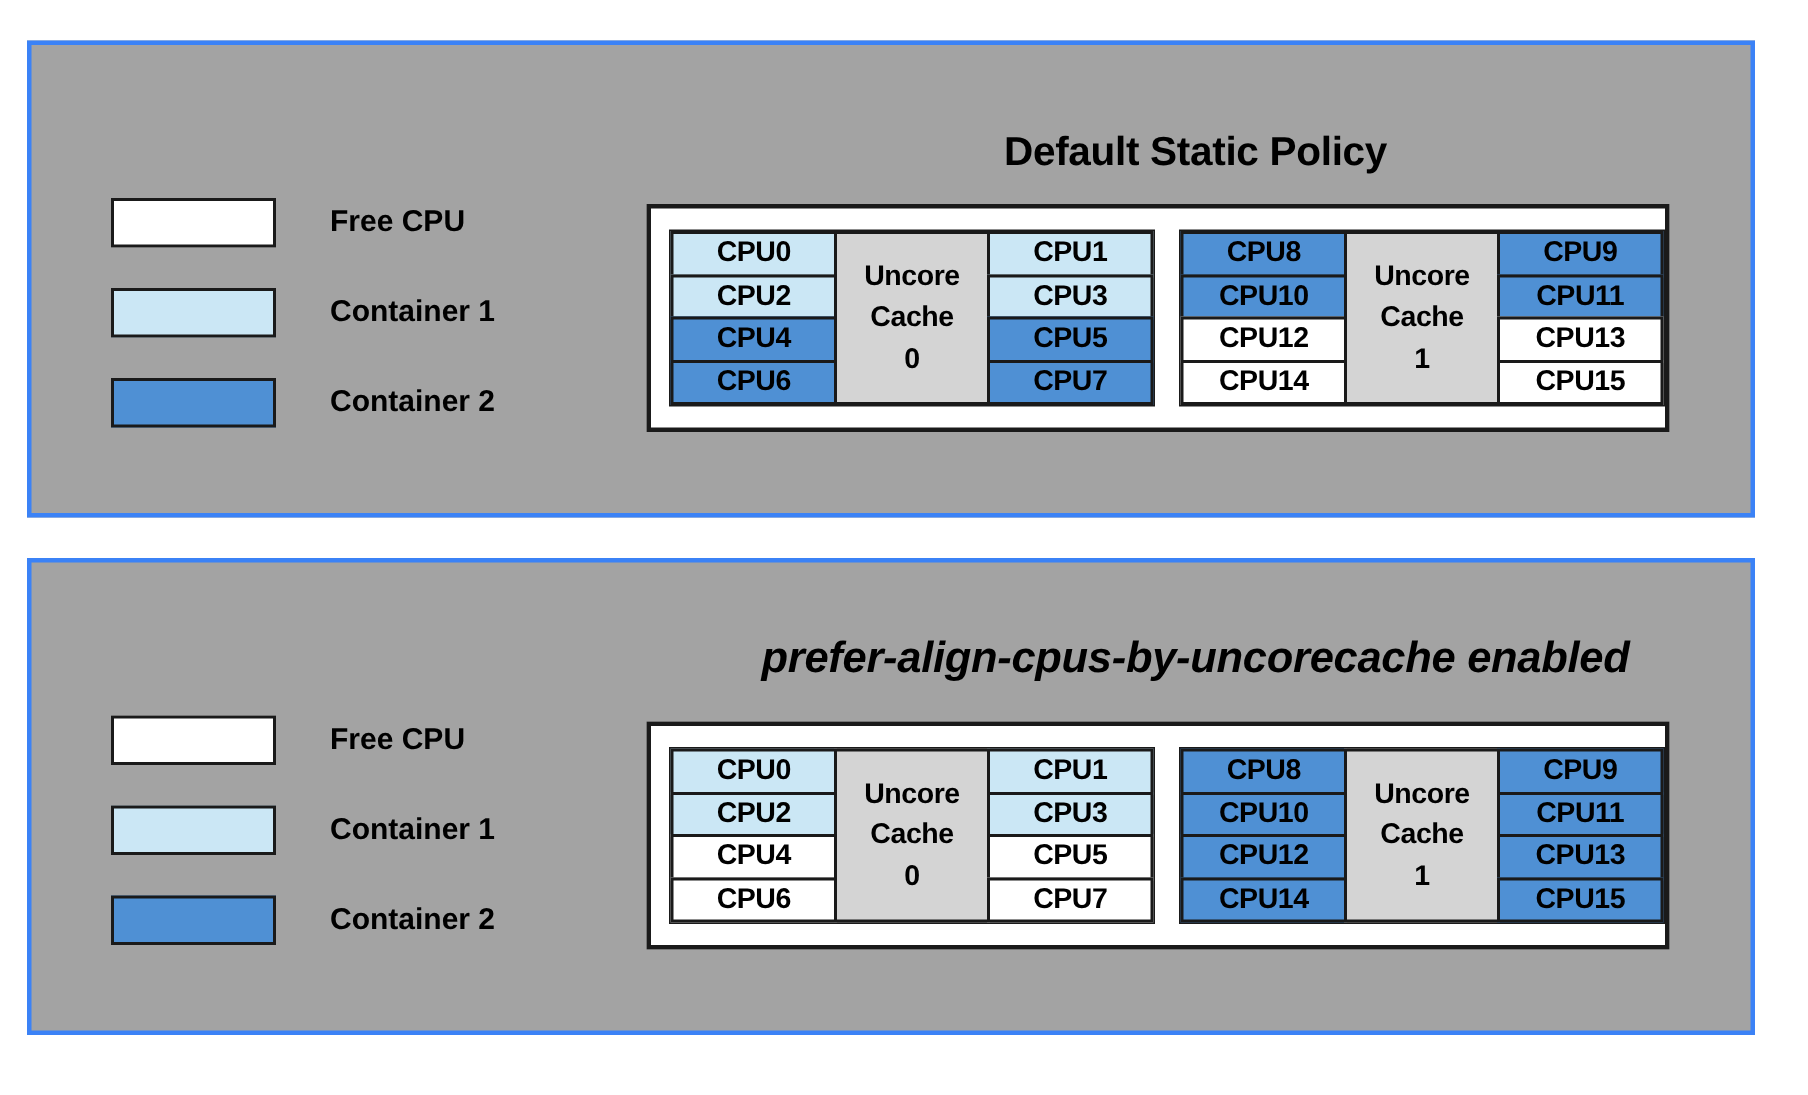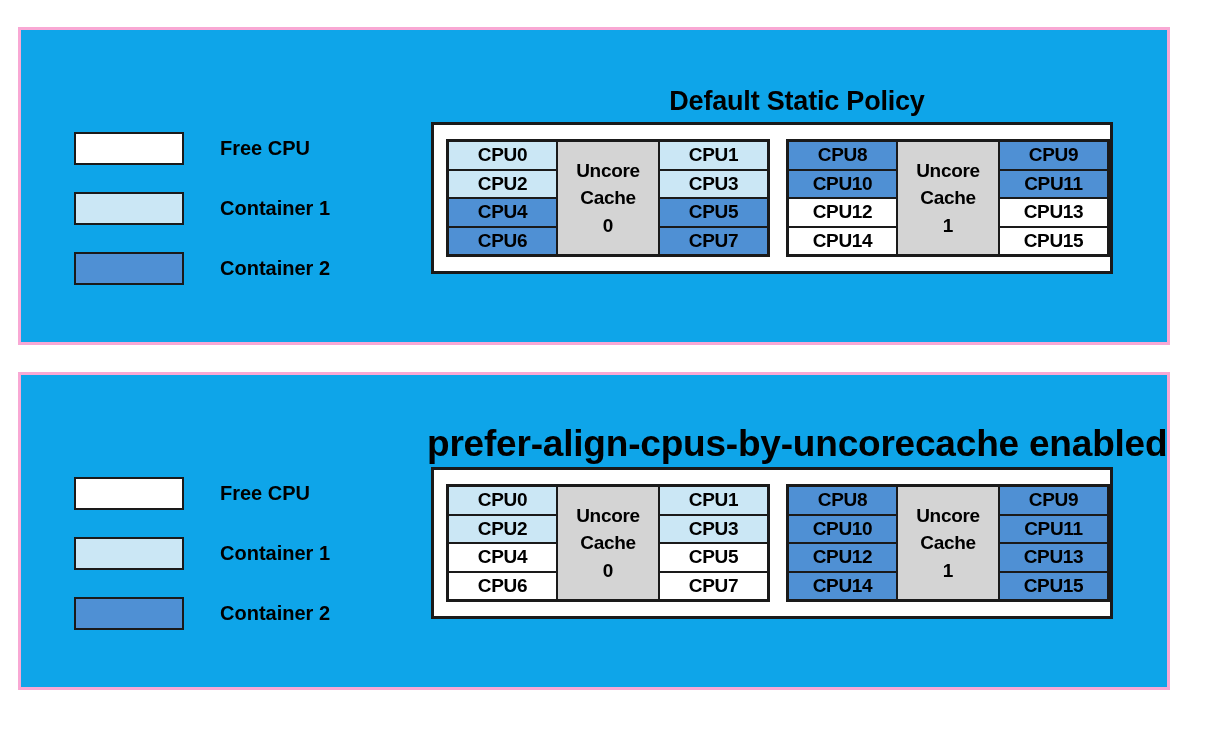--- a/index.html
+++ b/index.html
@@ -10,40 +10,40 @@
   body {
     width: 1205px;
     height: 730px;
     font-family: "Liberation Sans", sans-serif;
     position: relative;
     overflow: hidden;
   }
 
   .panel {
     position: absolute;
-    border: 3px solid #f9a8d4;
-    background: #0ea5e9;
+    border: 3px solid #3b82f6;
+    background: #a3a3a3;
     box-sizing: border-box;
   }
   #panel-1 { left: 18px;  top: 27px;  width: 1152px; height: 318px; }
   #panel-2 { left: 18px;  top: 372px; width: 1152px; height: 318px; }
 
   
   .panel-title {
     position: absolute;
     left: 0;
     width: 100%;
     text-align: center;
     font-weight: bold;
     color: #000000;
     letter-spacing: -0.2px;
     white-space: nowrap;
   }
   #panel-1 .panel-title { top: 56px; font-size: 27px; padding-left: 406px; box-sizing: border-box; }
-  #panel-2 .panel-title { top: 48px; font-size: 37px; padding-left: 406px; box-sizing: border-box; }
+  #panel-2 .panel-title { top: 48px; font-size: 29px; padding-left: 406px; box-sizing: border-box; font-style: italic; }
 
   
   .legend {
     position: absolute;
     left: 53px;
     top: 88px;
   }
   .legend-row {
     display: flex;
     align-items: center;
@@ -64,21 +64,21 @@
     font-size: 20px;
     font-weight: bold;
     color: #000000;
     white-space: nowrap;
   }
 
   
   .cpu-frame {
     position: absolute;
     left: 410px;
-    top: 92px;
+    top: 106px;
     width: 682px;
     height: 152px;
     border: 3px solid #1a1a1a;
     background: #ffffff;
     box-sizing: border-box;
     display: flex;
     align-items: center;
     padding: 0 12px;
     box-sizing: border-box;
   }

